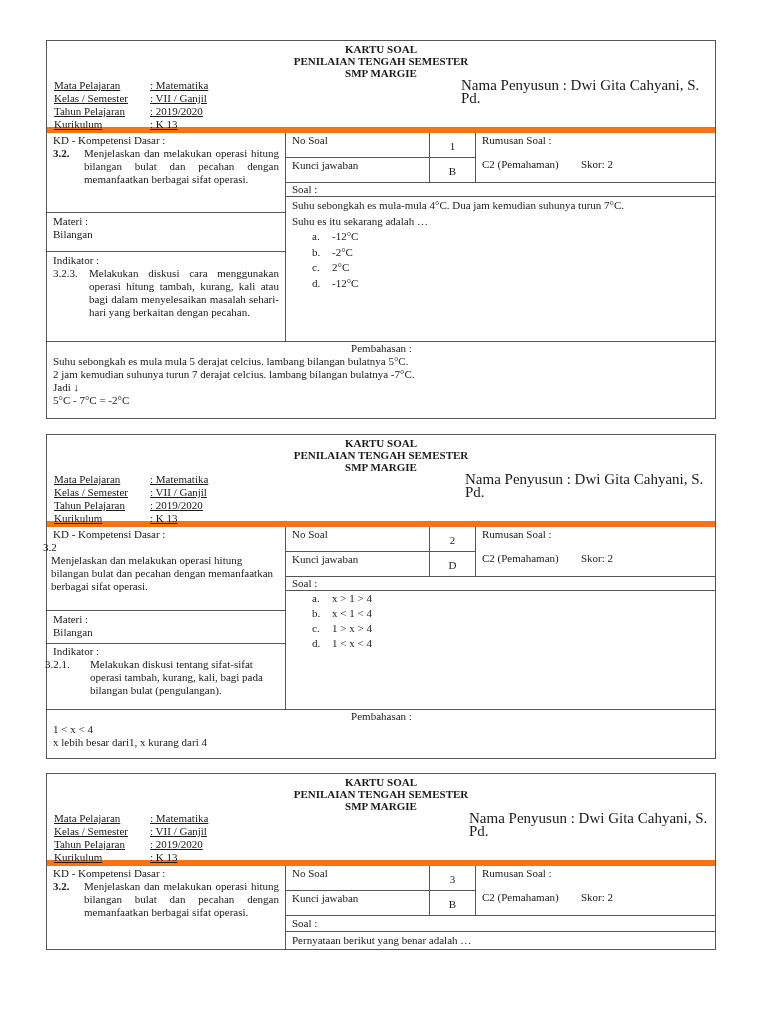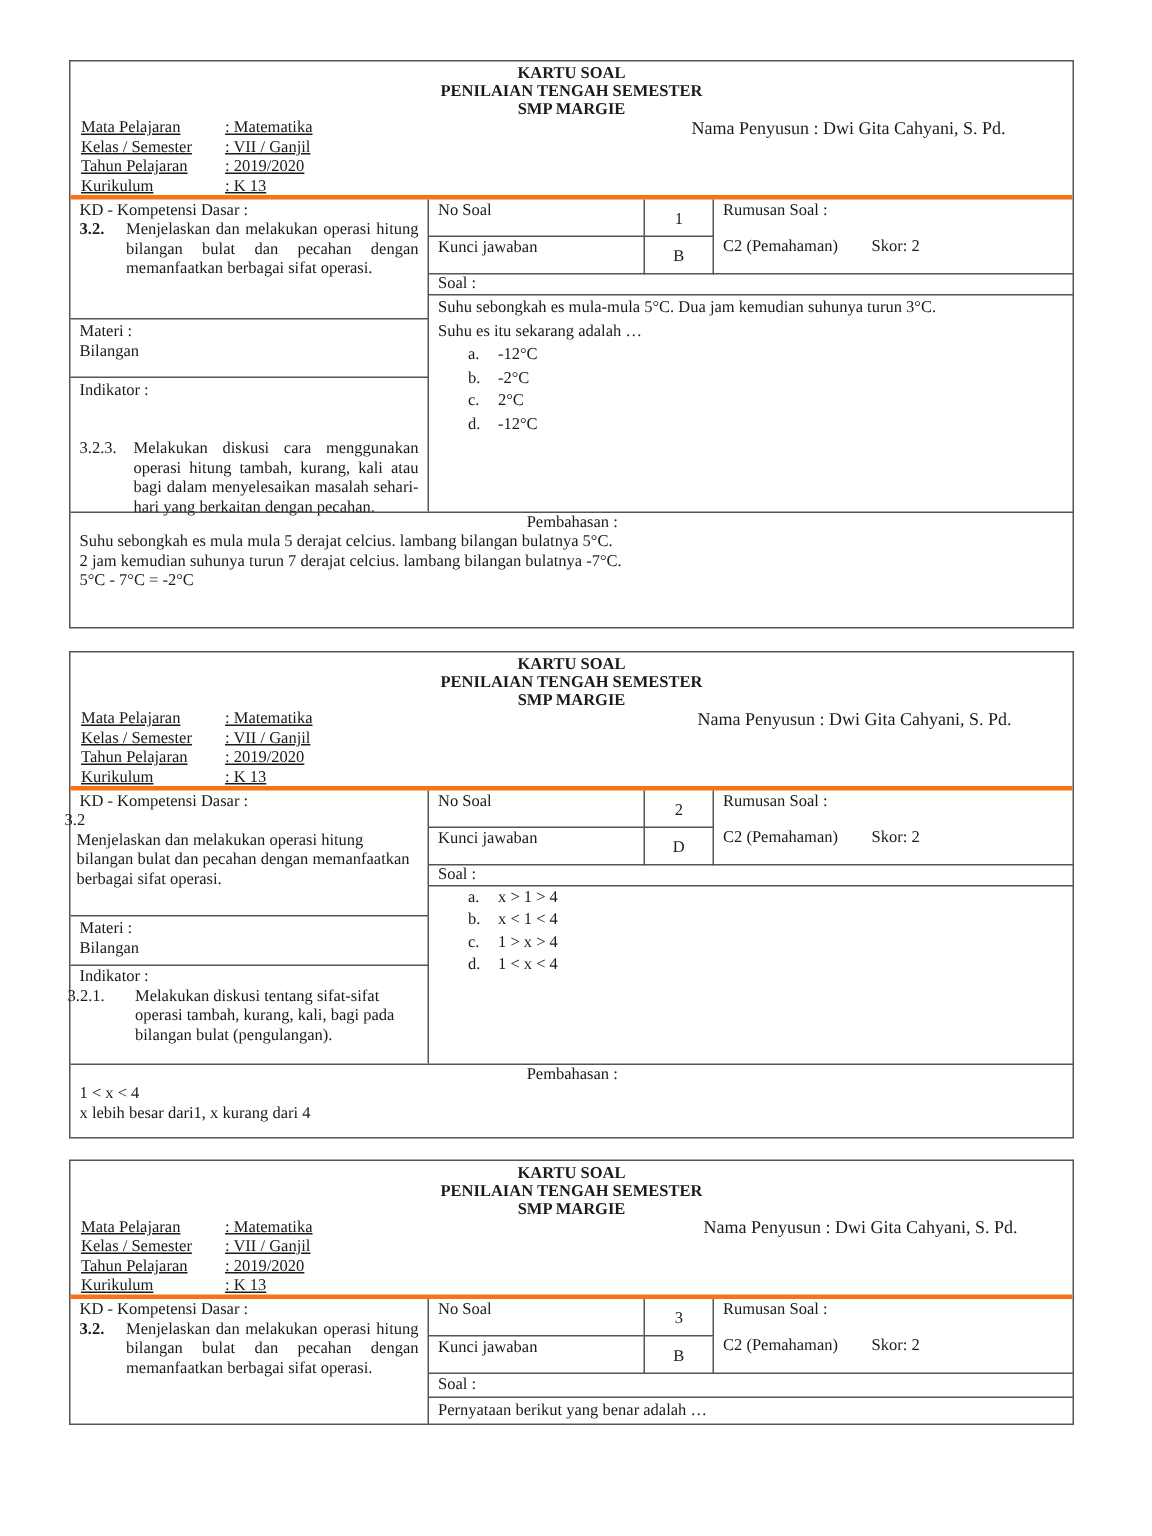--- a/index.html
+++ b/index.html
@@ -1,26 +1,26 @@
 <!DOCTYPE html>
 <html><head>
   <meta charset="utf-8">
   <style>
     * { box-sizing: border-box; margin: 0; padding: 0; }
     html, body { width: 768px; height: 1024px; background: #ffffff; overflow: hidden; }
     body { font-family: "Liberation Serif", "DejaVu Serif", serif; color: #1a1a1a; font-size: 11px; position: relative; }
 
     .card { position: absolute; left: 46px; width: 670px; border: 1px solid #555; background: #fff; }
-    .card-header { position: relative; height: 92px; border-bottom: 3px solid #f97316; }
+    .card-header { position: relative; height: 92px; border-bottom: 6px solid #f97316; }
     .title-line { text-align: center; font-weight: bold; font-size: 11px; line-height: 12px; }
     .titles { padding-top: 2px; }
     .meta { position: absolute; left: 7px; top: 38px; line-height: 13px; font-size: 11px; text-decoration: underline; }
     .meta-row { display: flex; }
     .meta-label { width: 96px; }
-    .author { position: absolute; left: 414px; top: 38px; font-size: 12px; line-height: 13px; }
+    .author { position: absolute; left: 414px; top: 38px; font-size: 15px; line-height: 13px; }
 
     .grid { position: relative; }
     .cell { position: absolute; border-color: #555; border-style: solid; border-width: 0; font-size: 11px; line-height: 13px; }
 
     .kd-num { font-weight: bold; }
     .justify { text-align: justify; }
     .opt-row { display: flex; line-height: 15.5px; }
     .opt-letter { width: 20px; padding-left: 20px; box-sizing: content-box; }
     .center { text-align: center; }
   </style>
@@ -63,21 +63,21 @@
         <span class="kd-num" style="width:31px; flex:none;">3.2.</span>
         <span class="justify">Menjelaskan dan melakukan operasi hitung bilangan bulat dan pecahan dengan memanfaatkan berbagai sifat operasi.</span>
       </div>
     </div>
     <div class="cell" style="left:0; top:80px; width:239px; height:39px; border-right-width:1px; border-bottom-width:1px; padding:2px 6px;">
       <div>Materi :</div>
       <div>Bilangan</div>
     </div>
     <div class="cell" style="left:0; top:119px; width:239px; height:89px; border-right-width:1px; padding:2px 6px;">
       <div>Indikator :</div>
-      <div style="display:flex;margin-top:26px;">
+      <div style="display:flex;">
         <span style="width:36px; flex:none;">3.2.3.</span>
         <span class="justify">Melakukan diskusi cara menggunakan operasi hitung tambah, kurang, kali atau bagi dalam menyelesaikan masalah sehari-hari yang berkaitan dengan pecahan.</span>
       </div>
     </div>
 
     <div class="cell" style="left:239px; top:0; width:144px; height:25px; border-bottom-width:1px; border-right-width:1px; padding:1px 6px;">
       <span>No Soal</span>
     </div>
     <div class="cell center" style="left:383px; top:0; width:46px; height:25px; border-bottom-width:1px; border-right-width:1px; padding-top:7px;">
       <span>1</span>
@@ -92,21 +92,21 @@
       <div>Rumusan Soal :</div>
       <div style="margin-top:11px; display:flex;">
         <span style="width:99px;">C2  (Pemahaman)</span>
         <span>Skor: 2</span>
       </div>
     </div>
     <div class="cell" style="left:239px; top:50px; width:430px; height:14px; border-bottom-width:1px; padding:0 6px; line-height:13px;">
       <span>Soal :</span>
     </div>
     <div class="cell" style="left:239px; top:64px; width:430px; height:144px; padding:1px 6px; line-height:15.5px;">
-      <div>Suhu sebongkah es mula-mula 5°C. Dua jam kemudian suhunya turun 3°C.</div>
+      <div>Suhu sebongkah es mula-mula 4°C. Dua jam kemudian suhunya turun 7°C.</div>
       <div>Suhu es itu sekarang adalah …</div>
       <div>
         <div class="opt-row">
             <span class="opt-letter">a.</span>
             <span>-12°C</span>
           </div>
         <div class="opt-row">
             <span class="opt-letter">b.</span>
             <span>-2°C</span>
           </div>
@@ -118,20 +118,21 @@
             <span class="opt-letter">d.</span>
             <span>-12°C</span>
           </div>
       </div>
     </div>
 
     <div class="cell" style="left:0; top:208px; width:669px; height:78px; border-top-width:1px; padding:0 6px;">
       <div class="center">Pembahasan :</div>
       <div>Suhu sebongkah es mula mula 5 derajat celcius. lambang bilangan bulatnya 5°C.</div>
       <div>2 jam kemudian suhunya turun 7 derajat celcius. lambang bilangan bulatnya -7°C.</div>
+      <div>Jadi ↓</div>
       <div>5°C - 7°C = -2°C</div>
     </div>
   </div>
 </div>
 
 <div class="card" style="top:434px; height:325px;">
   <div class="card-header">
     <div class="titles">
       <div class="title-line">KARTU SOAL</div>
       <div class="title-line">PENILAIAN TENGAH SEMESTER</div>

